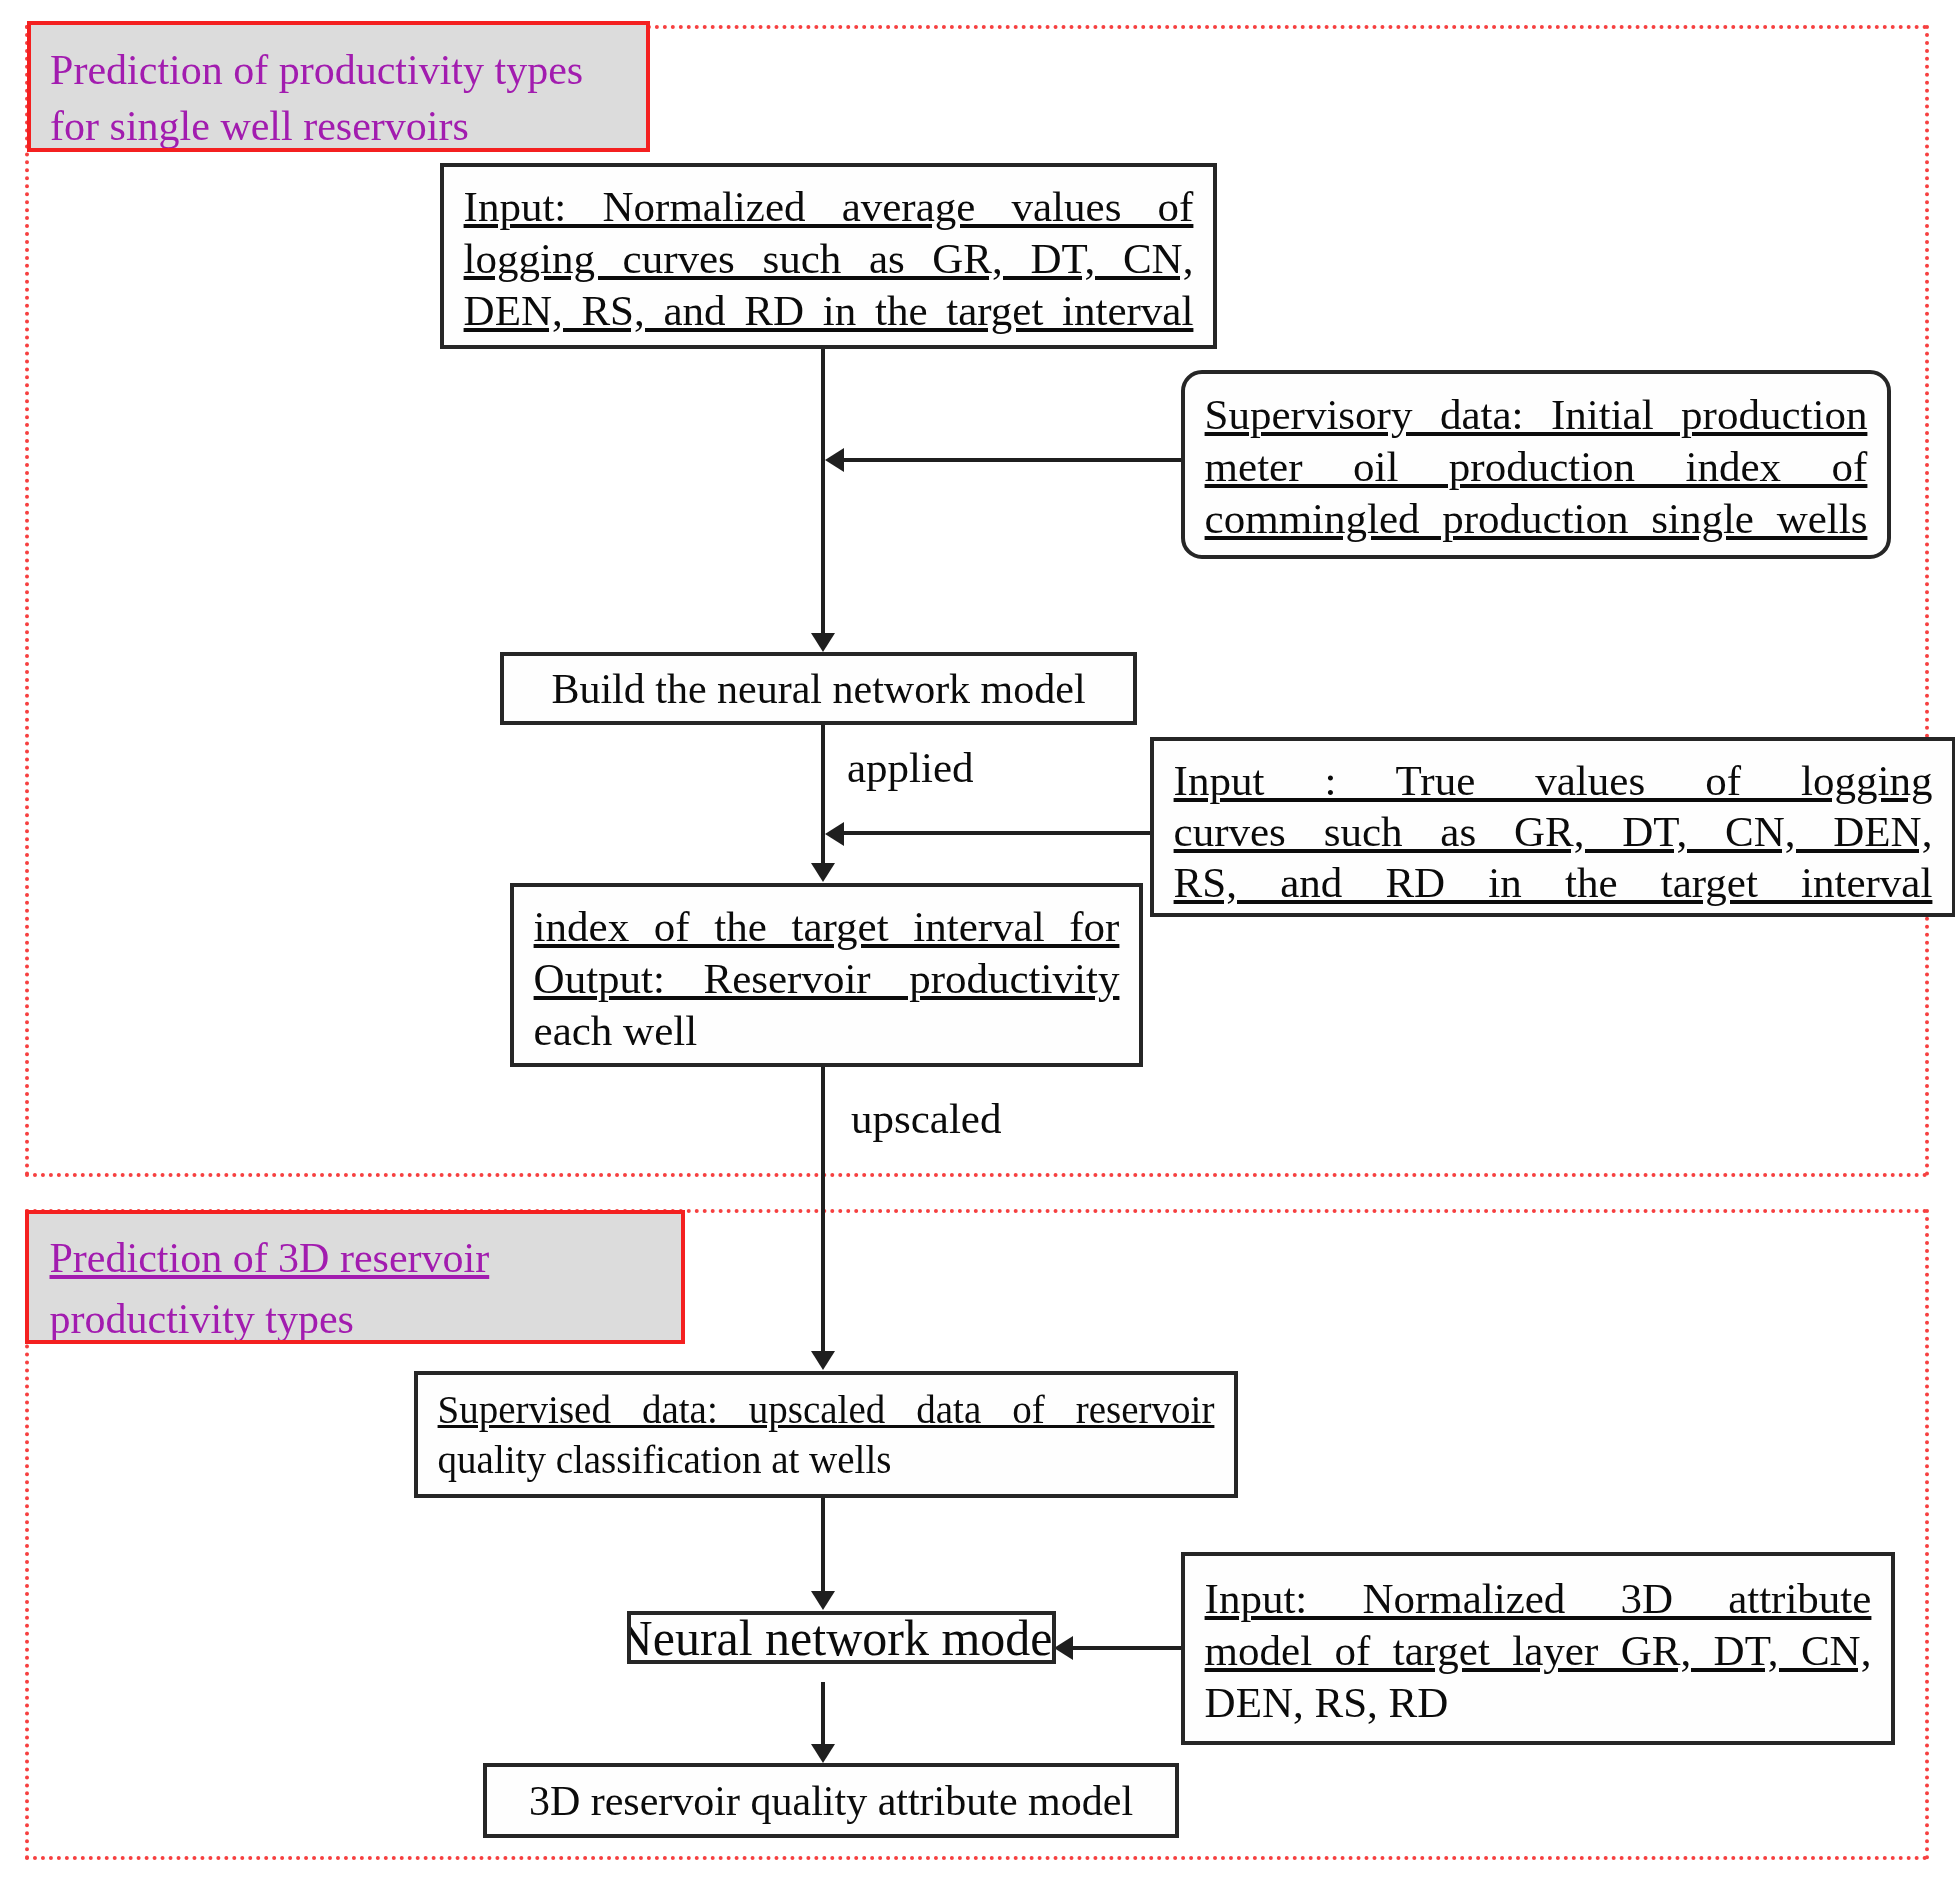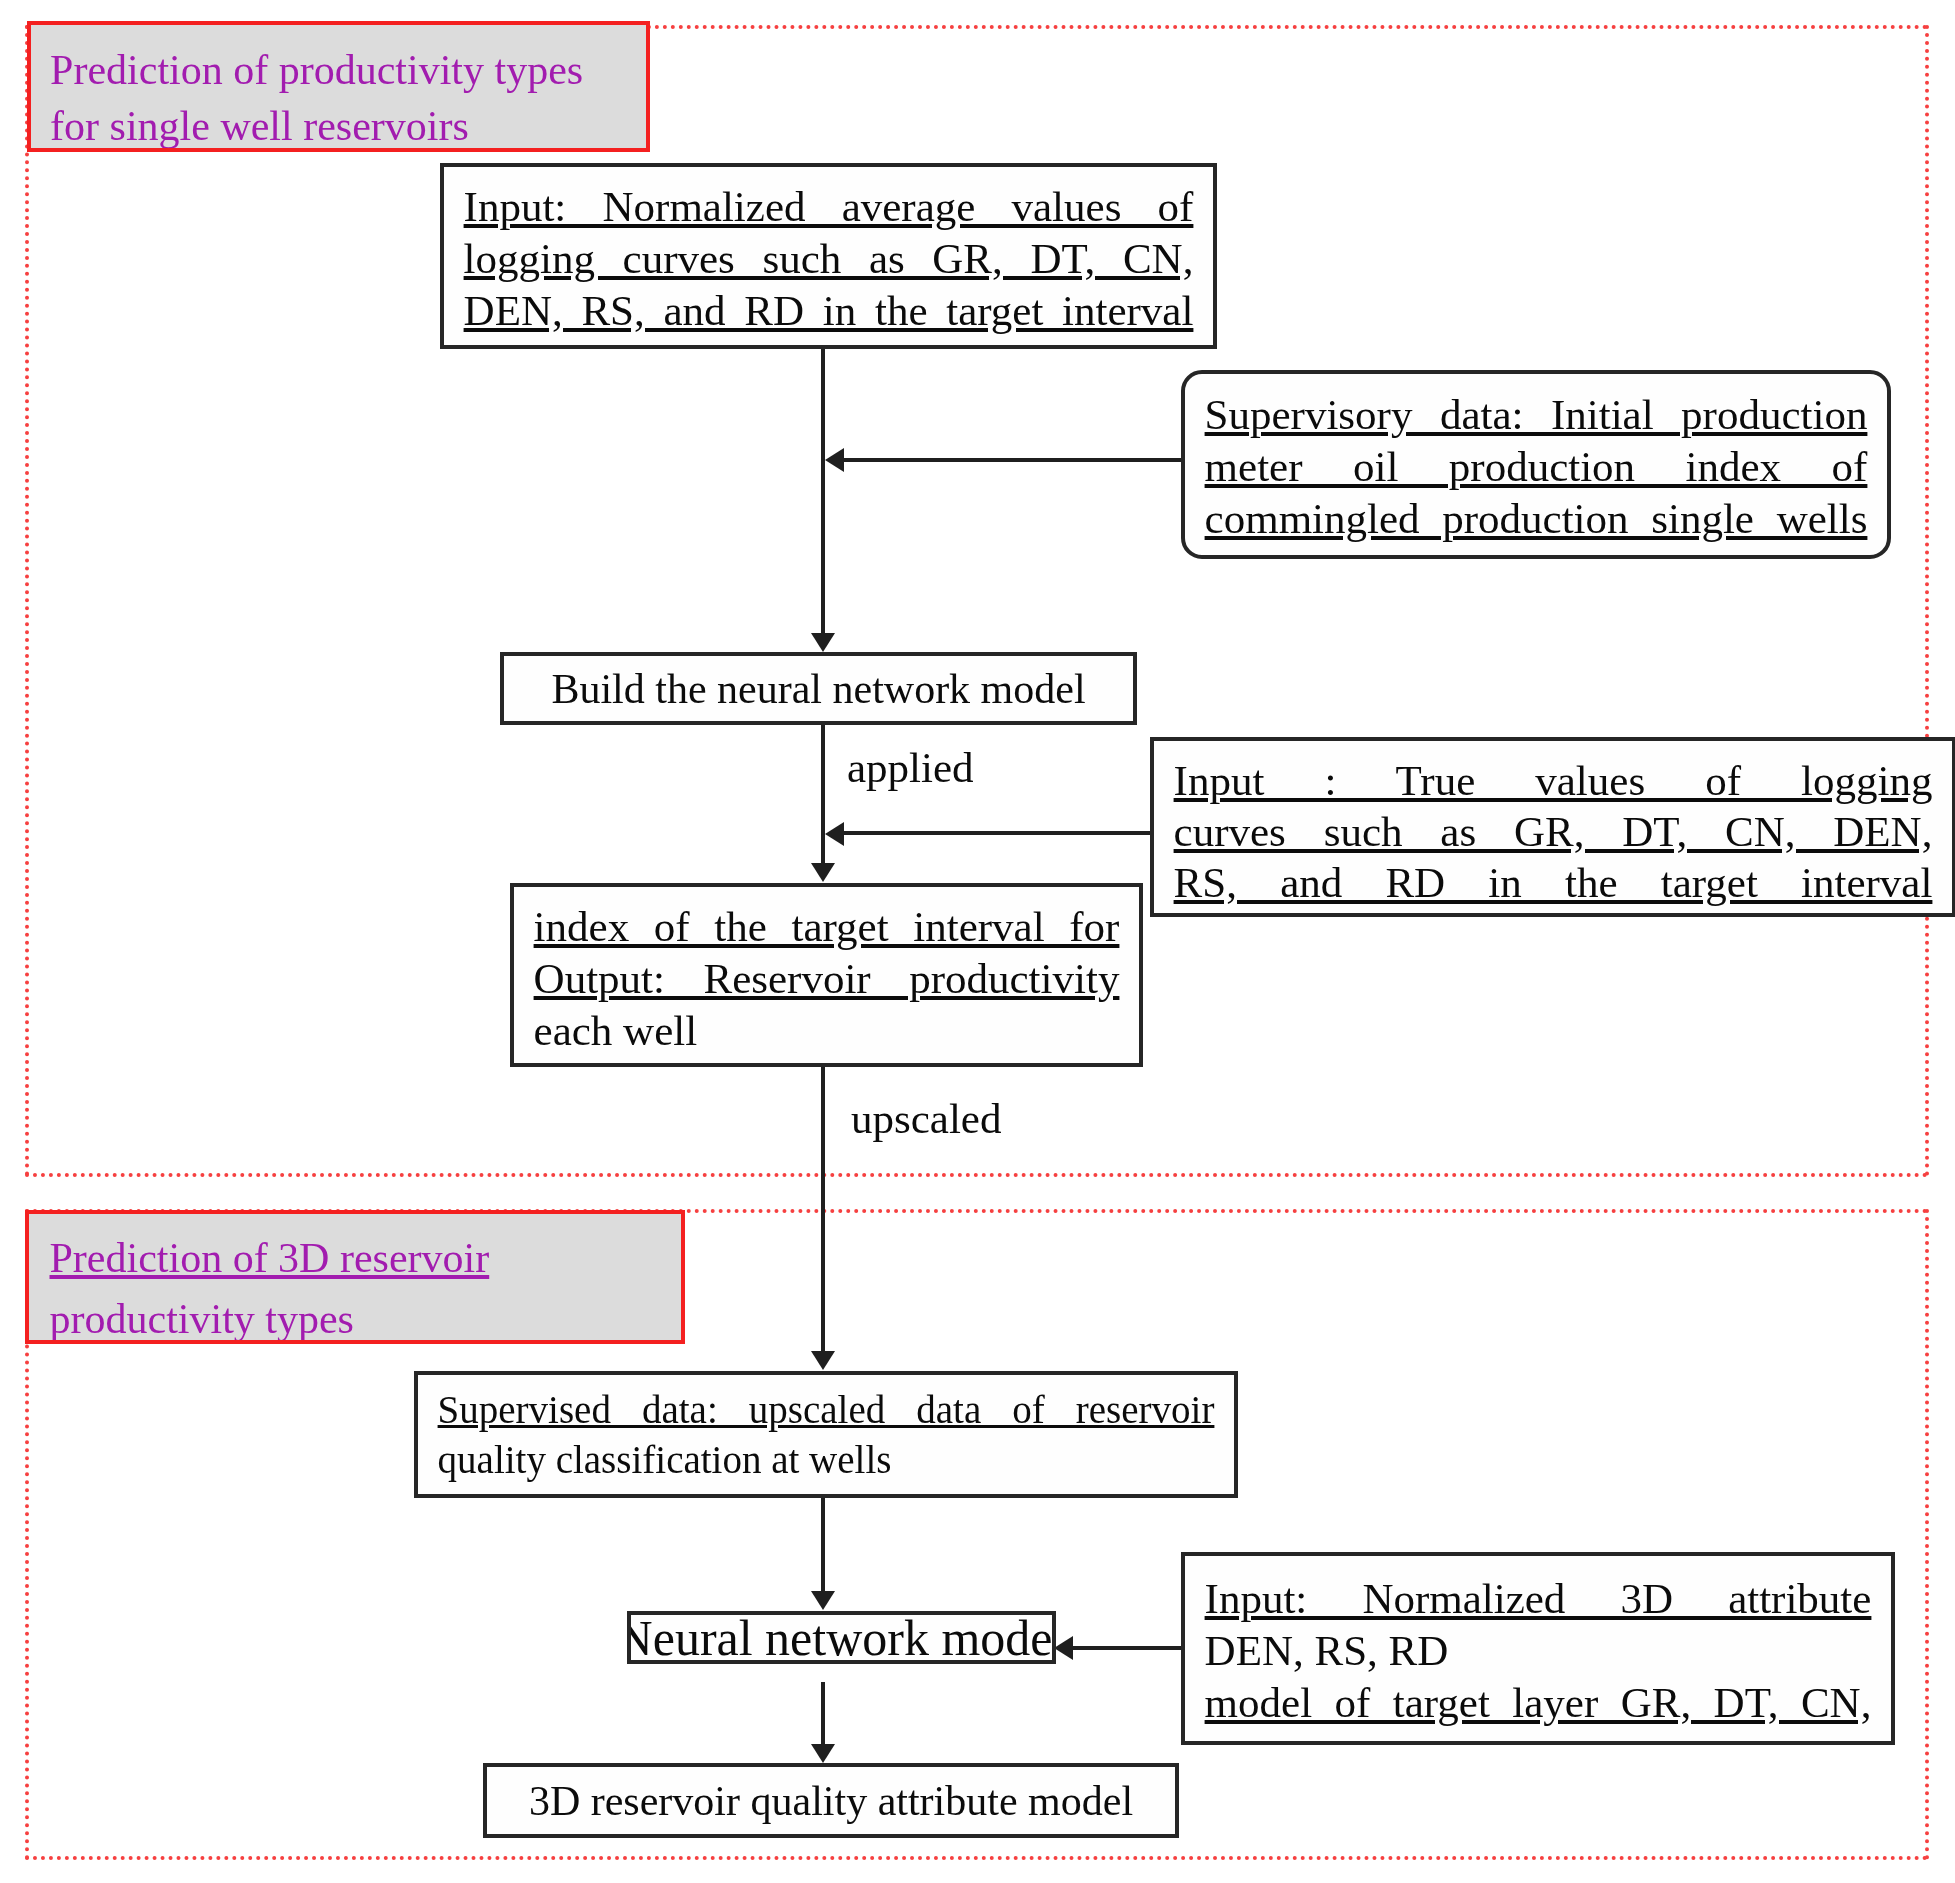--- a/index.html
+++ b/index.html
@@ -145,22 +145,22 @@
   <span class="line j">Supervised data: upscaled data of reservoir</span>
   <span class="line">quality classification at wells</span>
 </div>
 
 <div class="node center-node" id="n-nn">
   <span>Neural network model</span>
 </div>
 
 <div class="node" id="n-input-3d">
   <span class="line j">Input: Normalized 3D attribute</span>
+  <span class="line j">model of target layer GR, DT, CN,</span>
   <span class="line">DEN, RS, RD</span>
-  <span class="line j">model of target layer GR, DT, CN,</span>
 </div>
 
 <div class="node center-node" id="n-final">
   <span>3D reservoir quality attribute model</span>
 </div>
 
 <div class="vline" id="v1"></div>
 <div class="arr-down" id="a1"></div>
 <div class="hline" id="h1"></div>
 <div class="arr-left" id="al1"></div>

